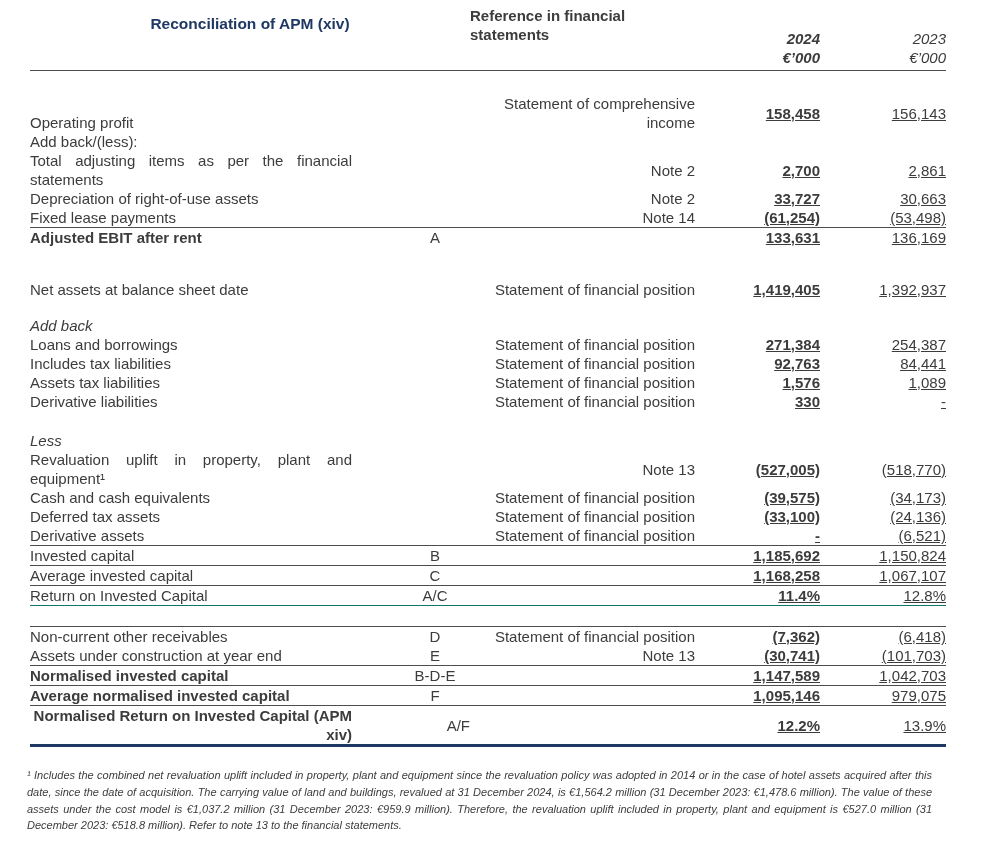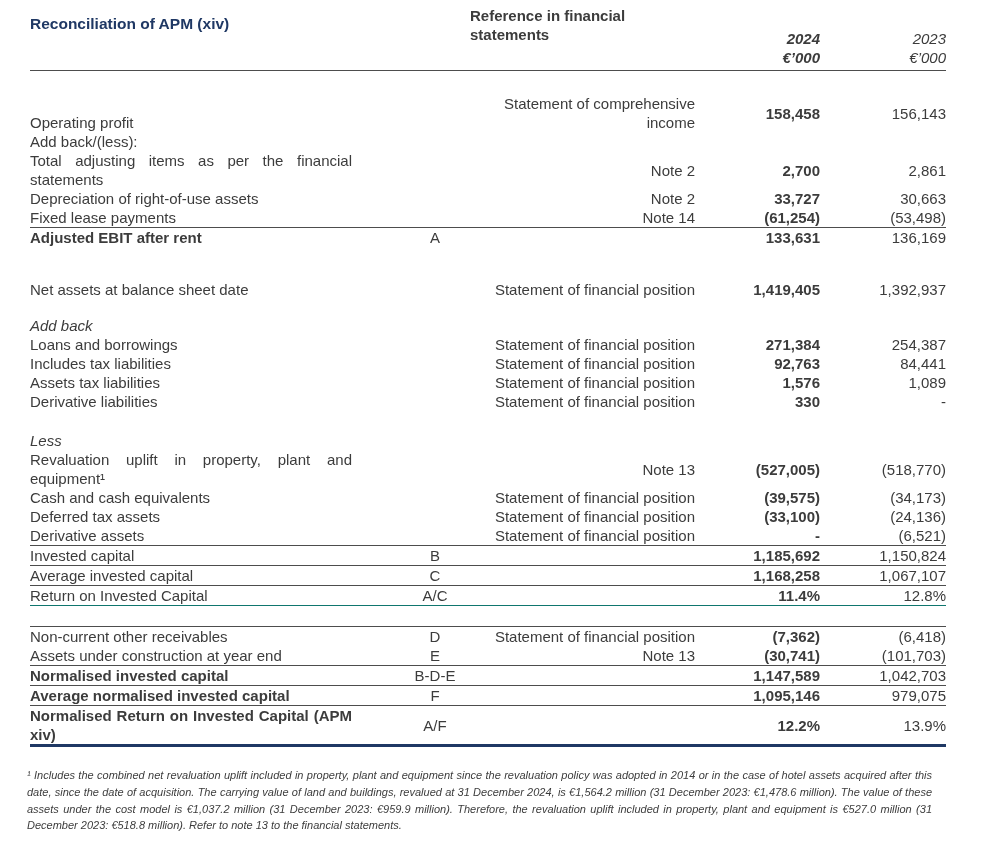--- a/index.html
+++ b/index.html
@@ -11,38 +11,38 @@
   }
   .page { padding: 6px 28px 0 30px; }
 
   table.apm {
     border-collapse: collapse; table-layout: fixed;
     width: 916px; font-size: 15px; line-height: 19px;
   }
   .apm th, .apm td { padding: 0; }
 
   thead th { border-bottom: 1px solid #4d4d4d; height: 56px; }
-  th.title { text-align: left; vertical-align: top; padding-top: 8px; color: #1f3864; font-size: 15.5px; font-weight: 700; margin-left: 44px; }
+  th.title { text-align: center; vertical-align: top; padding-top: 8px; color: #1f3864; font-size: 15.5px; font-weight: 700; margin-left: 44px; }
   th.ref-h { text-align: left; vertical-align: top; font-weight: 700; }
   th.year  { text-align: right; vertical-align: bottom; padding-bottom: 3px; font-style: italic; }
   th.y2024 { font-weight: 700; }
   th.y2023 { font-weight: 400; }
 
   tbody td { padding: 0.5px 0; }
   td.label  { text-align: justify; vertical-align: bottom; padding-right: 48px; }
   td.letter { text-align: center; vertical-align: middle; }
   td.ref    { text-align: right;  vertical-align: middle; }
-  td.val    { text-align: right;  vertical-align: middle; }
+  td.val    { text-align: right;  vertical-align: middle; text-decoration: underline; }
   td.v2024  { font-weight: 700; }
   td.label.bold   { font-weight: 700; }
   td.label.italic { font-style: italic; }
 
   tr.b-top td    { border-top: 1px solid #4d4d4d; }
   tr.b-bottom td { border-bottom: 1px solid #0f766e; }
-  tr.b-thick td  { border-bottom: 3px solid #1f3864; }
+  tr.b-thick td  { border-bottom: 3px solid #1f3864; text-align: right; }
 
   tr.spacer-top td { height: 23px; }
   tr.spacer-sm td  { height: 17px; }
   tr.spacer-md td  { height: 20px; }
   tr.spacer-lg td  { height: 33px; }
 
   .footnote {
     width: 905px; margin: 20px 0 0 -3px;
     font-size: 11px; line-height: 16.8px;
     font-style: italic; text-align: justify; color: #3c3c3c;

